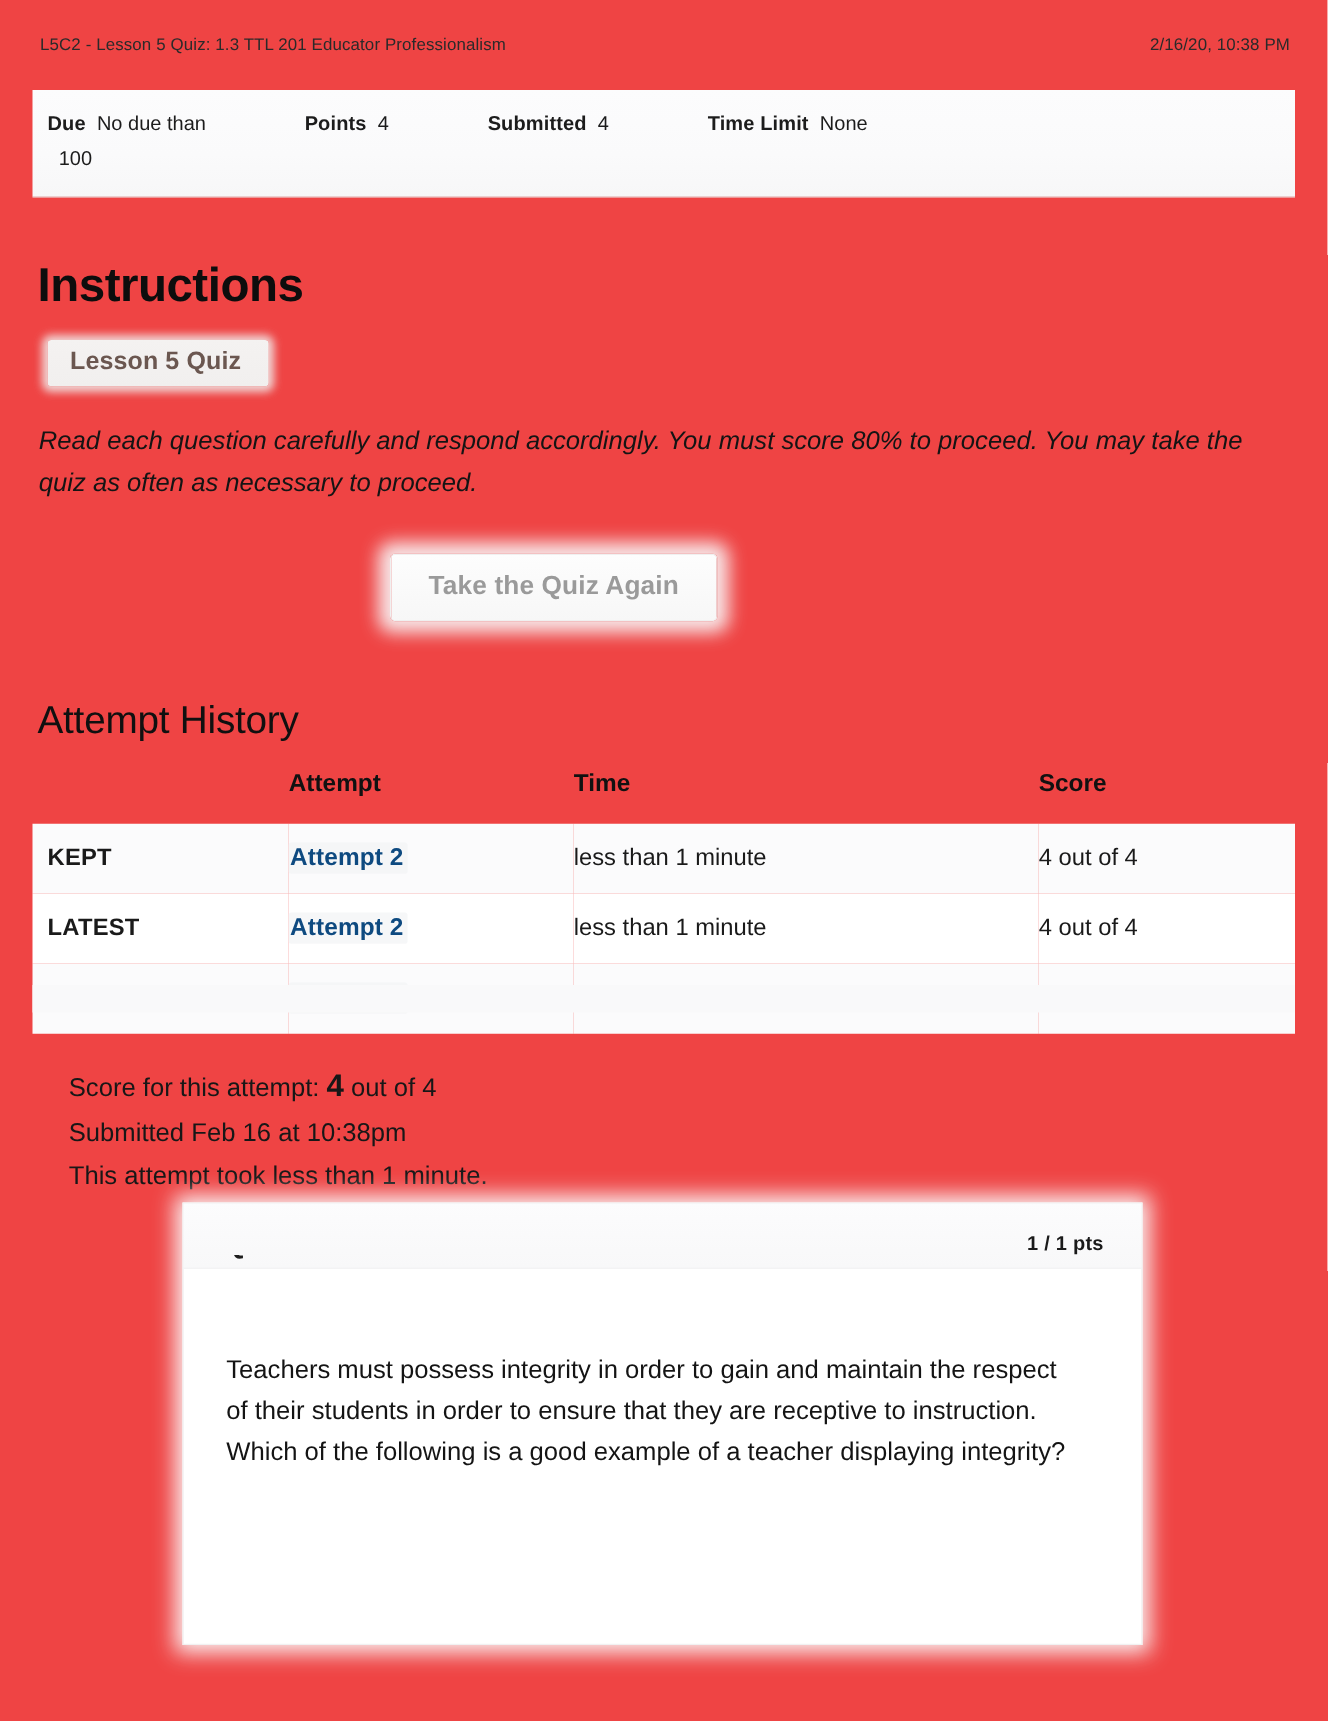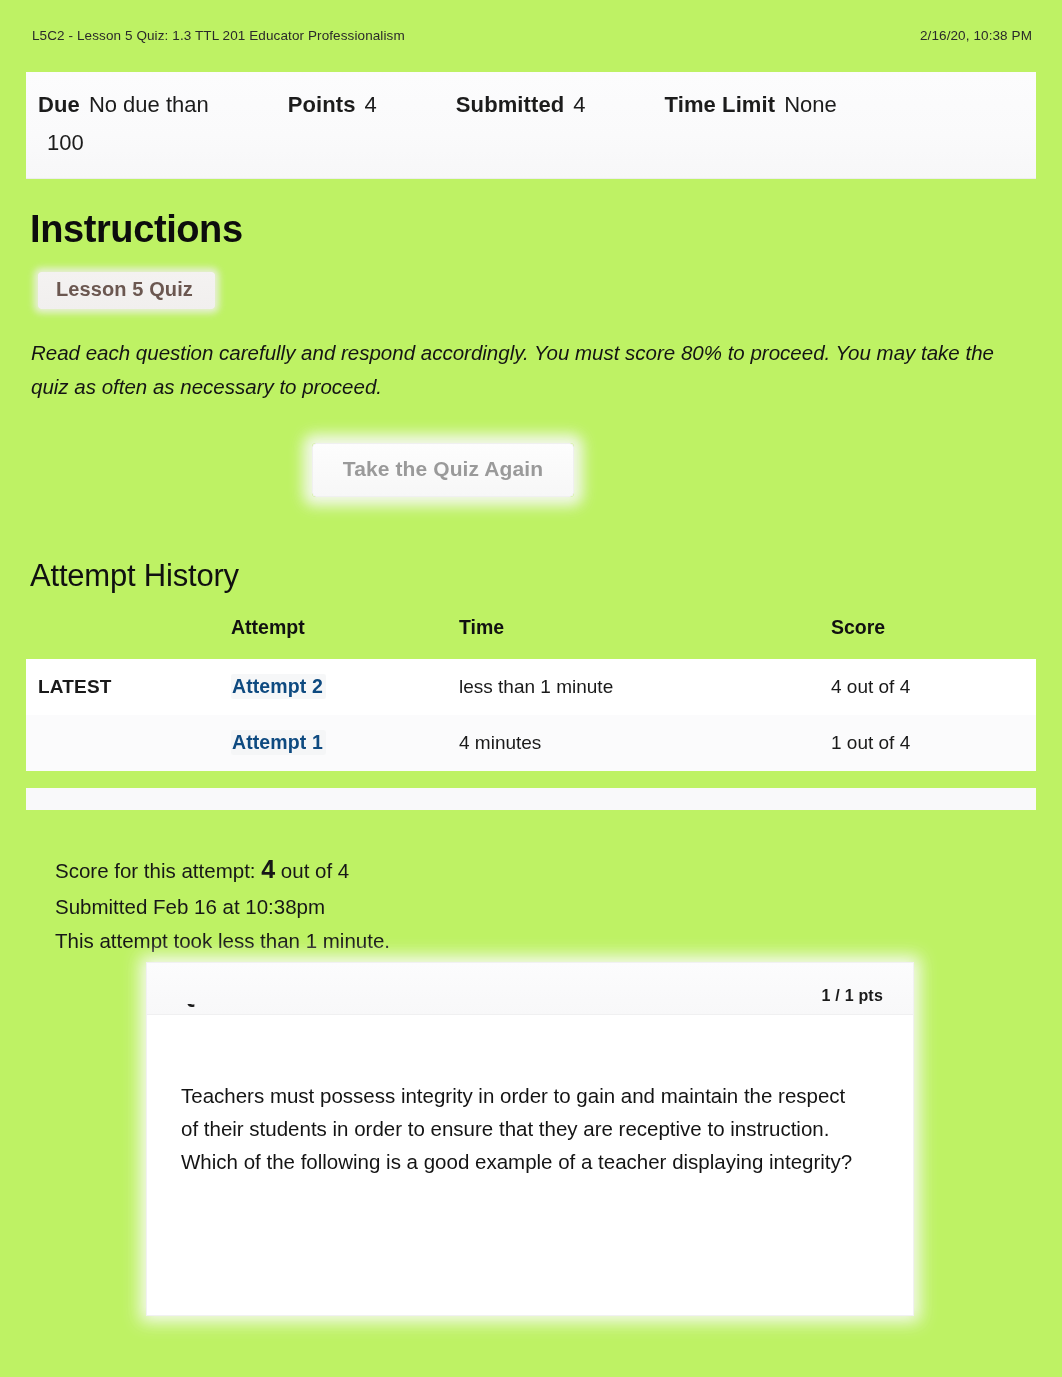--- a/index.html
+++ b/index.html
@@ -10,21 +10,21 @@
     background: #ffffff;
     font-family: "Liberation Sans", sans-serif;
     color: #1a1a1a;
     overflow: hidden;
   }
 
   .page {
     position: relative;
     width: 1062px;
     height: 1377px;
-    background: #bef264;
+    background: #ef4444;
   }
 
   
   .print-header {
     position: absolute;
     top: 28px;
     left: 32px;
     right: 30px;
     display: flex;
     justify-content: space-between;
@@ -42,21 +42,21 @@
     top: 72px;
     left: 26px;
     right: 26px;
     padding: 14px 12px 16px 12px;
     background: linear-gradient(180deg,#fcfcfd 0%,#fafafb 60%,#f7f7f8 100%);
     border-bottom: 1px solid #eceded;
   }
   .meta-row {
     display: flex;
     align-items: baseline;
-    font-size: 22px;
+    font-size: 16px;
     color: #1c1c1c;
     line-height: 1.72;
     white-space: nowrap;
   }
   .meta-item { display: inline-flex; align-items: baseline; }
   .meta-item + .meta-item { margin-left: 79px; }
   .meta-label { font-weight: 700; letter-spacing: .1px; }
   .meta-value { font-weight: 400; margin-left: 9px; }
 
   
@@ -303,20 +303,28 @@
     </colgroup>
     <thead>
       <tr>
         <th class="h-flag"></th>
         <th>Attempt</th>
         <th>Time</th>
         <th>Score</th>
       </tr>
     </thead>
     <tbody>
+      <tr class="alt">
+        <td class="flag-cell">KEPT</td>
+        <td>
+          <a class="attempt-link" href="#">Attempt 2</a>
+        </td>
+        <td>less than 1 minute</td>
+        <td>4 out of 4</td>
+      </tr>
       <tr>
         <td class="flag-cell">LATEST</td>
         <td>
           <a class="attempt-link" href="#">Attempt 2</a>
         </td>
         <td>less than 1 minute</td>
         <td>4 out of 4</td>
       </tr>
       <tr class="alt">
         <td class="flag-cell"></td>

